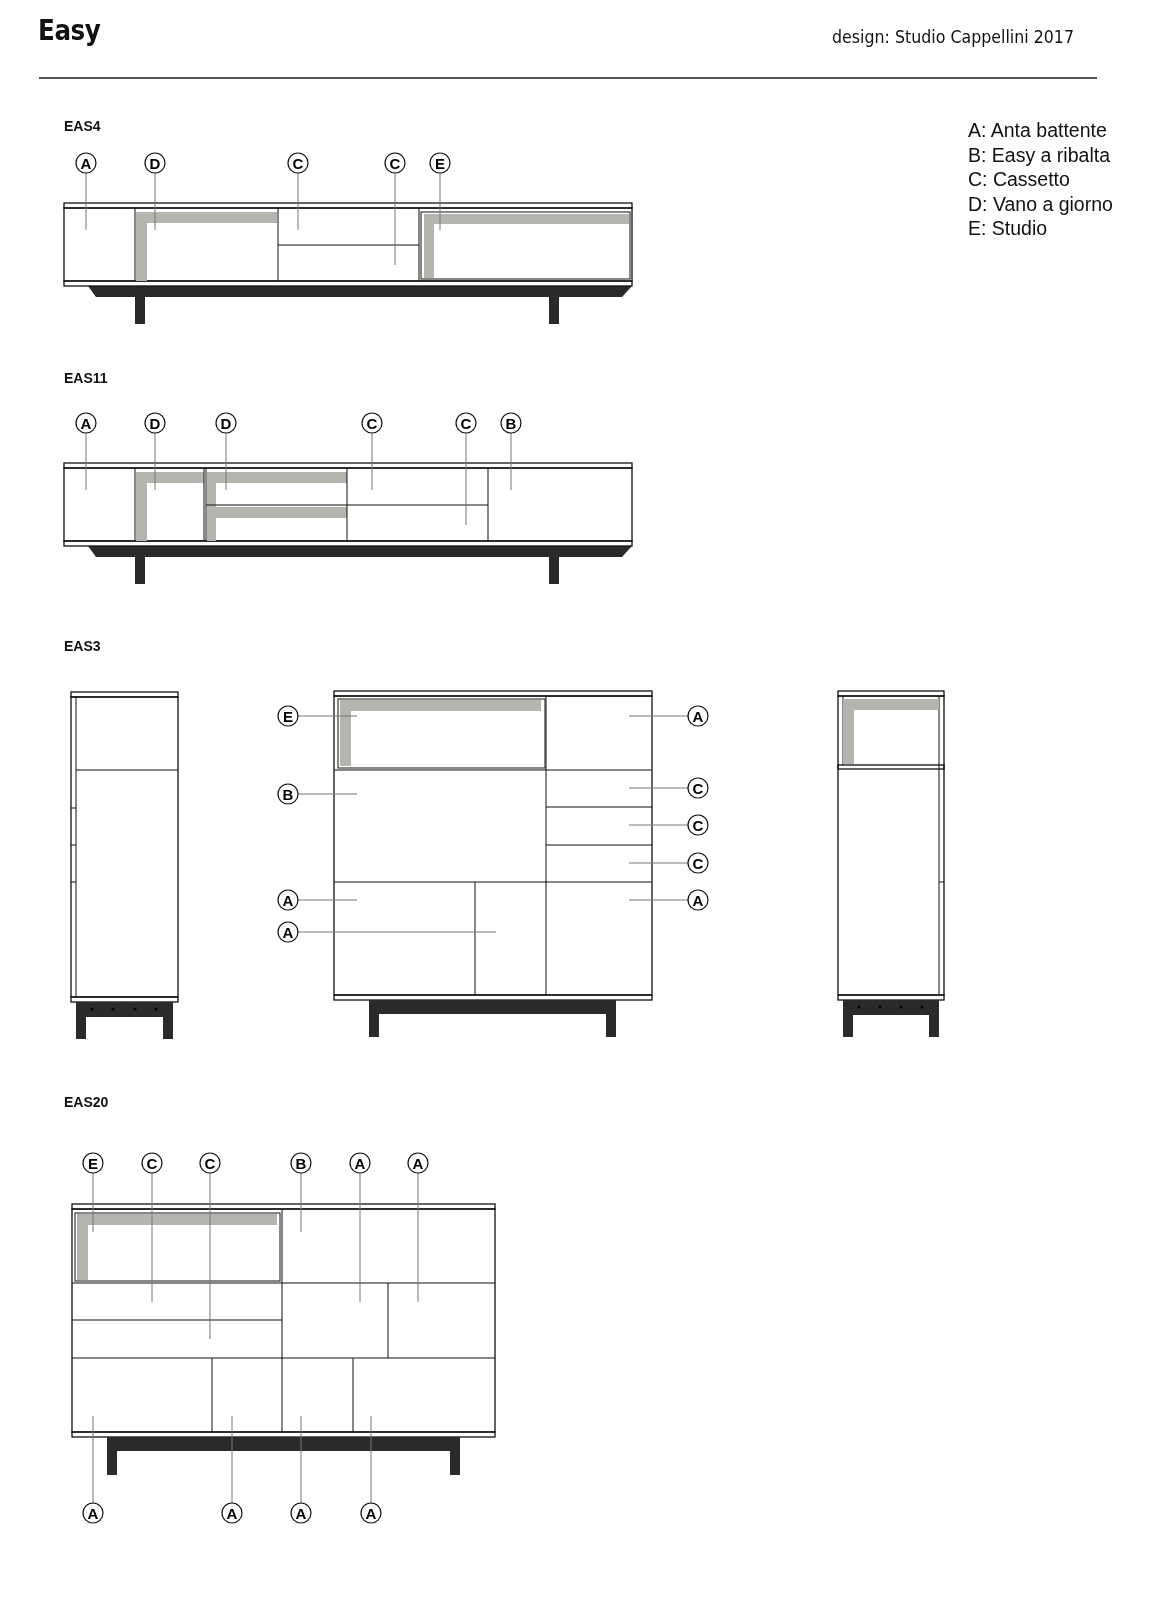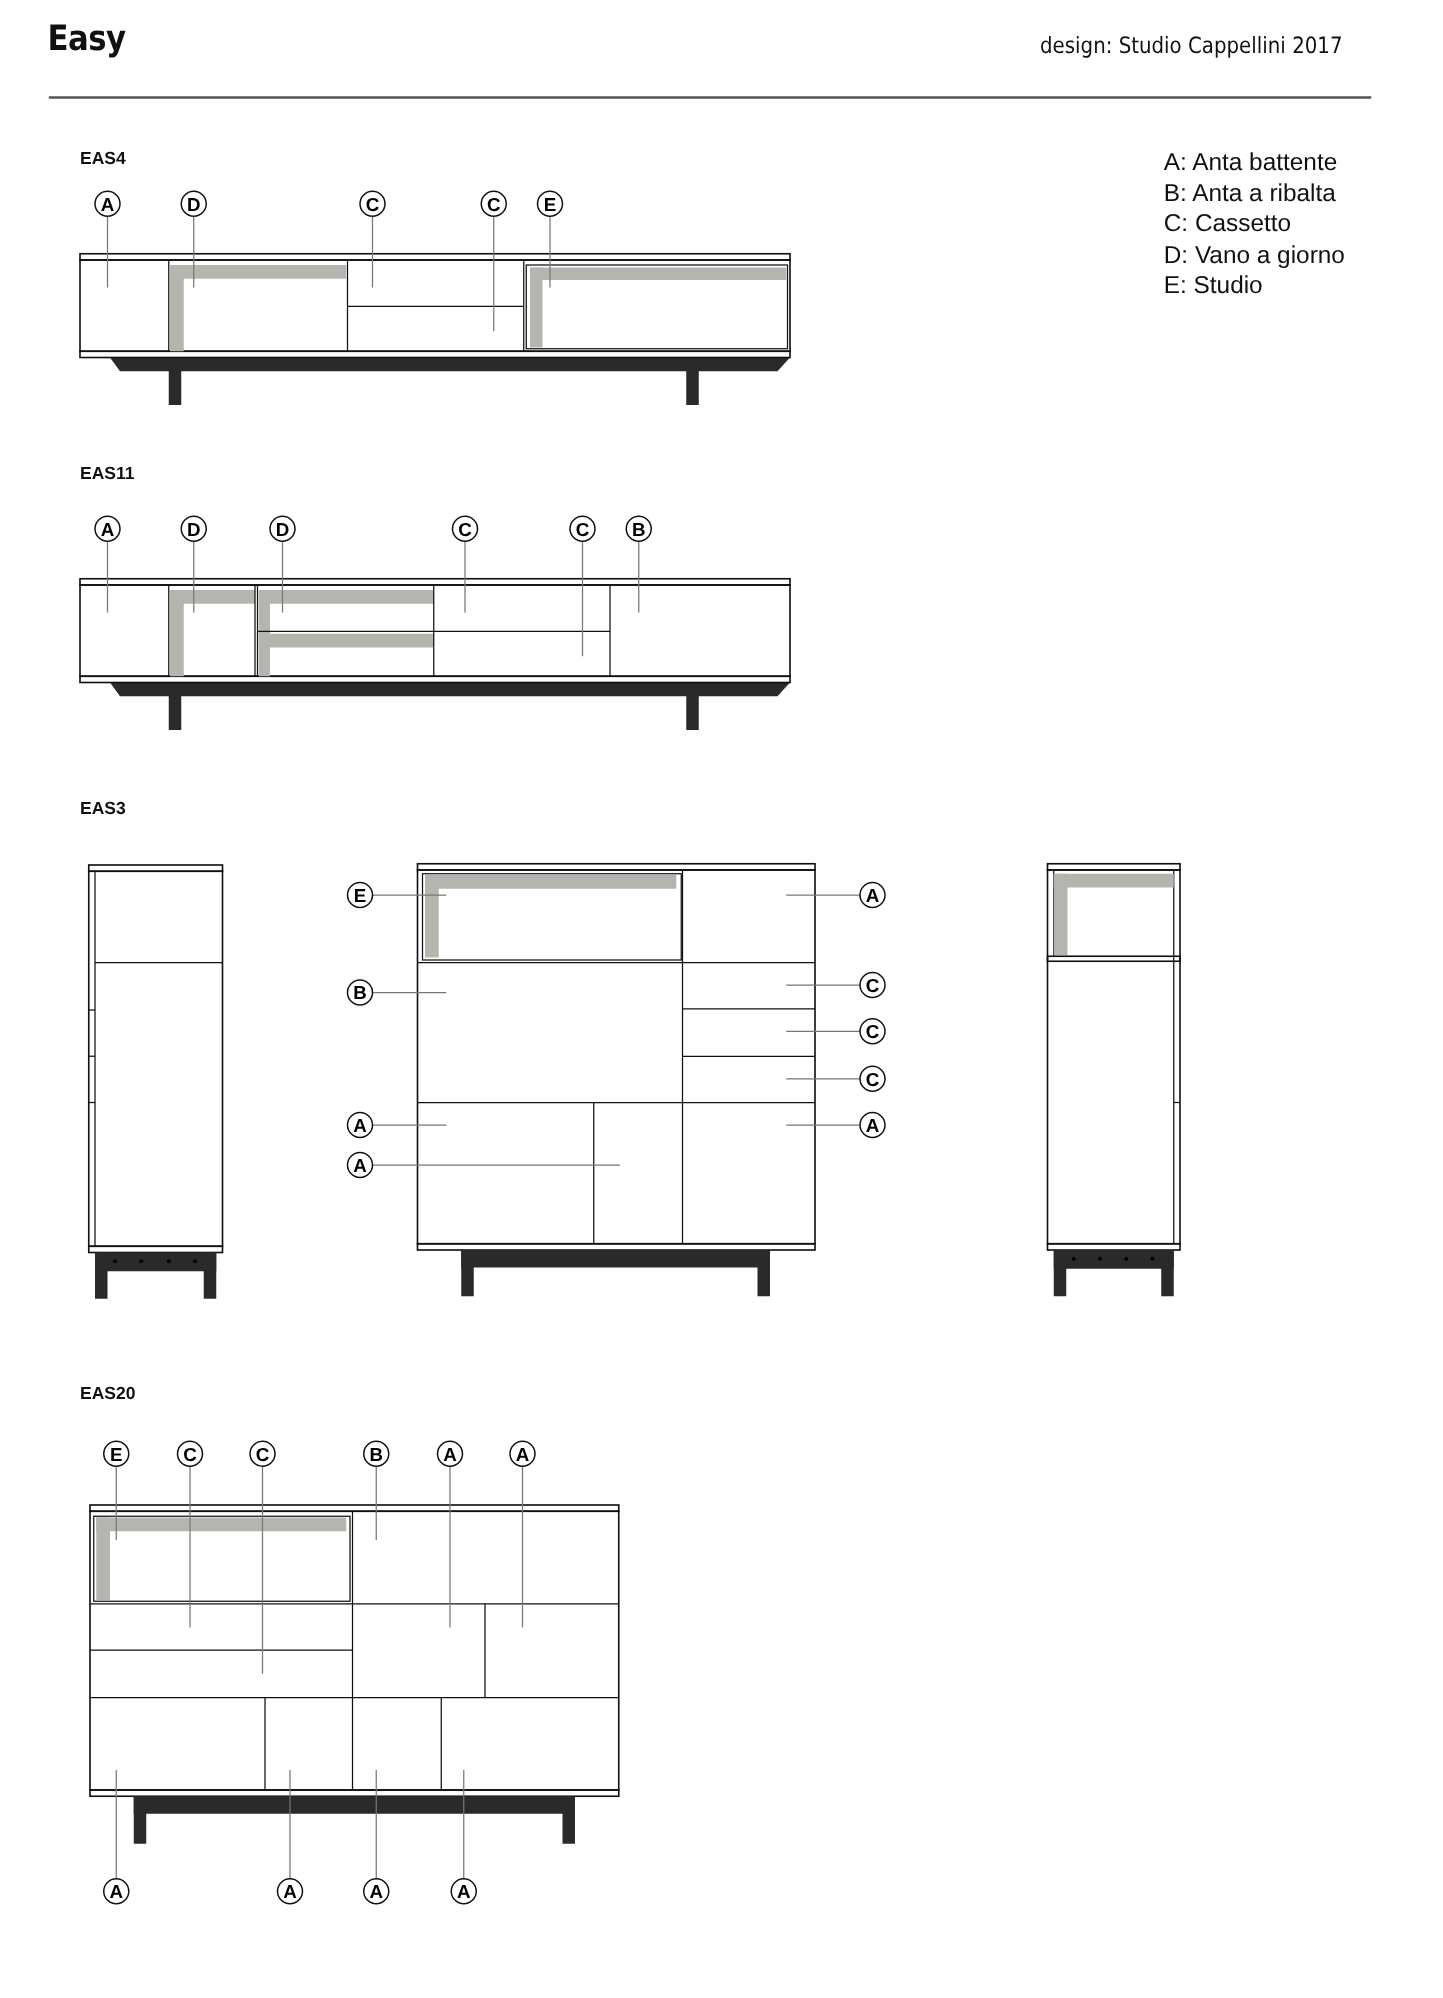--- a/index.html
+++ b/index.html
@@ -1,44 +1,44 @@
 <!DOCTYPE html>
 <html><head>
 <meta charset="utf-8">
 <style>
   html,body{margin:0;padding:0;background:#fff;}
   body{width:1154px;height:1598px;position:relative;overflow:hidden;font-family:"Liberation Sans",sans-serif;color:#111;}
   .title{position:absolute;left:38px;top:14px;font-size:28px;font-weight:bold;letter-spacing:-0.5px;font-family:"DejaVu Sans",sans-serif;transform:scaleX(0.88);transform-origin:left top;}
   .designer{position:absolute;right:80px;top:26px;font-size:18px;font-family:"DejaVu Sans",sans-serif;transform:scaleX(0.88);transform-origin:right top;}
   .rule{position:absolute;left:39px;top:77px;width:1058px;height:2px;background:#555;}
   .legend{position:absolute;left:931px;top:118px;font-size:19.5px;line-height:24.5px;}
-  .legend div{white-space:nowrap;}
+  .legend div{white-space:nowrap;margin-left:37px;}
   .model{position:absolute;font-size:14px;font-weight:bold;}
   svg{position:absolute;left:0;top:0;}
   .cl text{font-family:"Liberation Sans",sans-serif;font-weight:bold;font-size:15px;}
 </style>
 </head>
 <body>
 
 <div class="title">Easy</div>
 <div class="designer">design: Studio Cappellini 2017</div>
 <div class="rule"></div>
 
 <div class="legend">
   <div>A: Anta battente</div>
-  <div>B: Anta a ribalta</div>
+  <div>B: Easy a ribalta</div>
   <div>C: Cassetto</div>
   <div>D: Vano a giorno</div>
   <div>E: Studio</div>
 </div>
 
 <div class="model" style="left:64px;top:118px;">EAS4</div>
 <div class="model" style="left:64px;top:370px;">EAS11</div>
 <div class="model" style="left:64px;top:638px;">EAS3</div>
-<div class="model" style="left:64px;top:1094px;margin-top:12px;">EAS20</div>
+<div class="model" style="left:64px;top:1094px;">EAS20</div>
 
 <svg width="1154" height="1598" viewBox="0 0 1154 1598">
   <defs>
     <style>
       .o{fill:none;stroke:#111;stroke-width:1.3;}
       .t{fill:none;stroke:#111;stroke-width:1;}
       .g{fill:#b5b5b0;stroke:none;}
       .b{fill:#2a2a2a;stroke:none;}
       .ld{stroke:#777;stroke-width:1;}
       .cc{fill:#fff;stroke:#111;stroke-width:1.2;}

